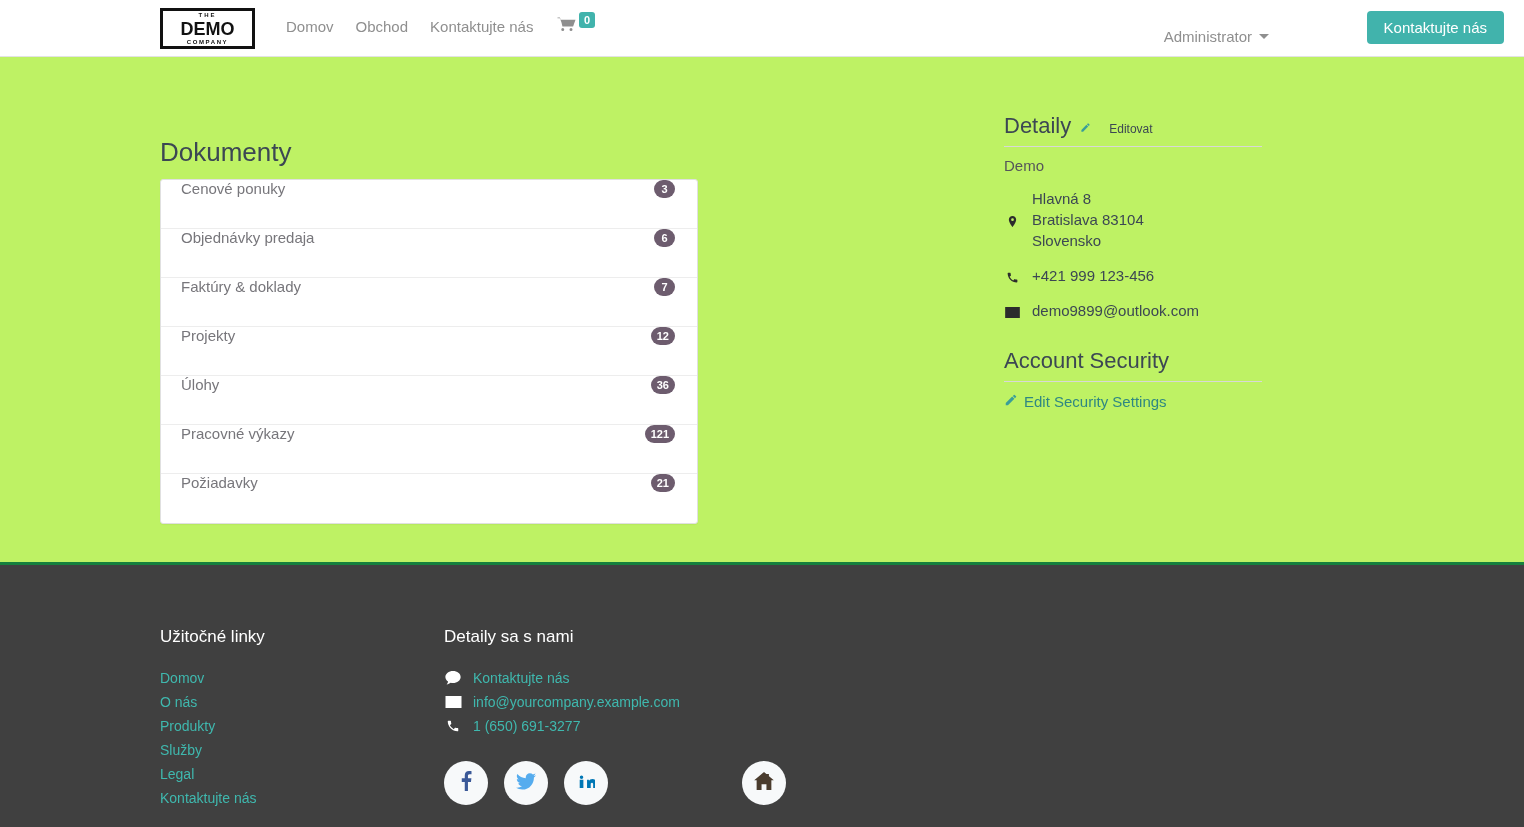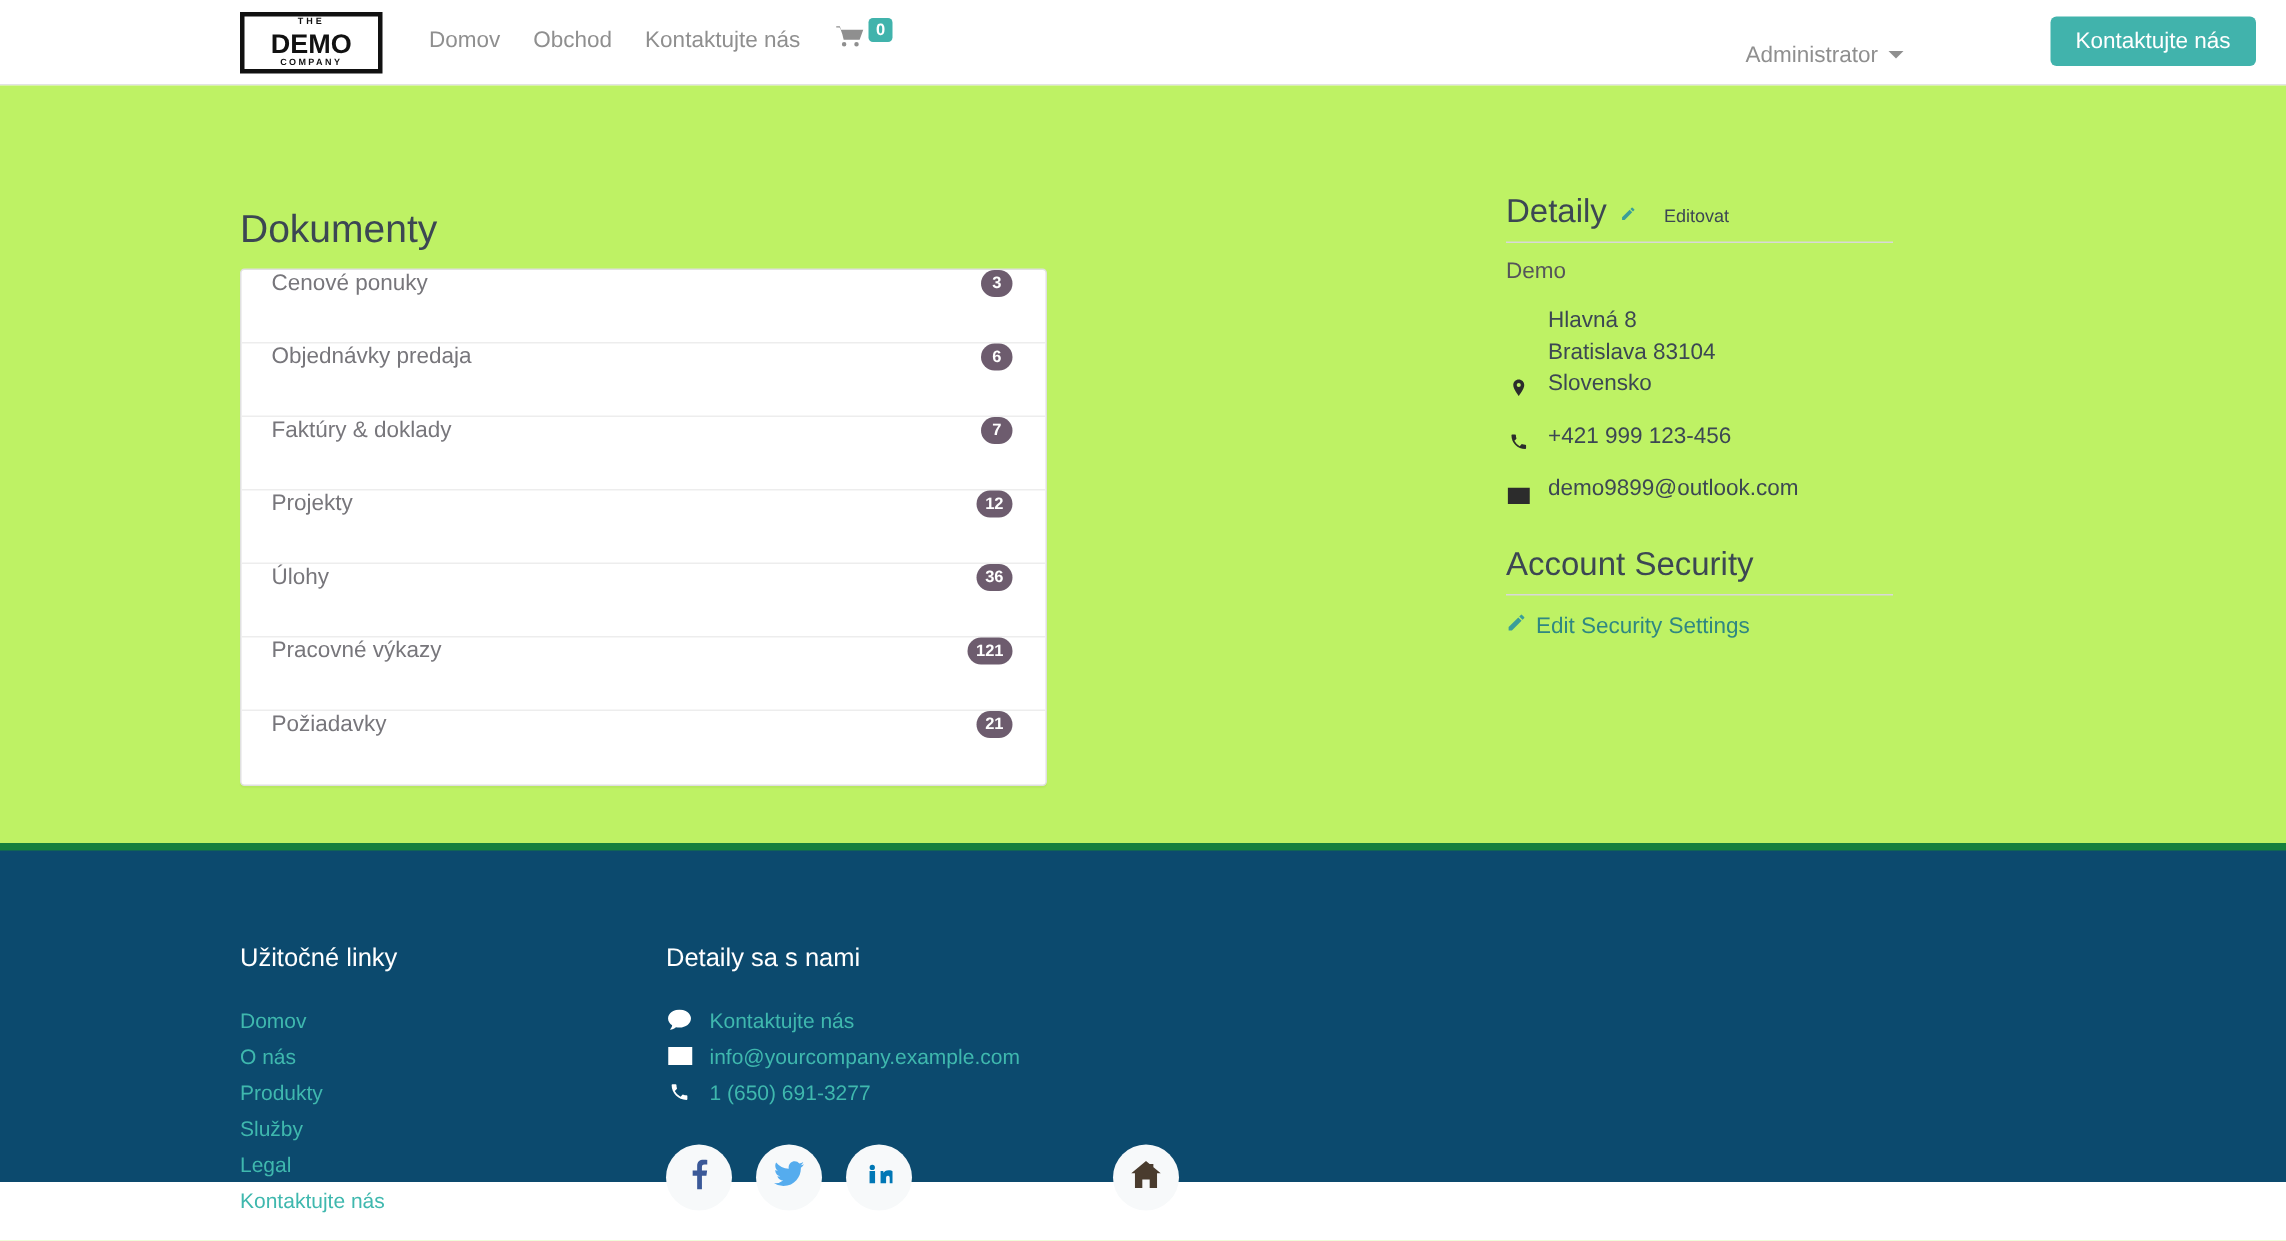--- a/index.html
+++ b/index.html
@@ -170,21 +170,21 @@
     height: 18px;
     line-height: 18px;
     text-align: center;
     padding: 0 6px;
   }
 
   
   .sidebar {
     position: absolute;
     left: 1004px;
-    top: 71px;
+    top: 56px;
     width: 258px;
   }
   .side-head {
     display: flex;
     align-items: baseline;
     gap: 9px;
   }
   .side-title {
     font-size: 22px;
     color: #3c4753;
@@ -206,21 +206,21 @@
   }
   .org-name {
     font-size: 15px;
     color: #55555a;
     margin-top: 10px;
   }
   .detail-row {
     display: flex;
     gap: 12px;
     margin-top: 14px;
-    align-items: flex-end;
+    align-items: center;
   }
   .detail-ico {
     width: 16px;
     flex: 0 0 16px;
     display: flex;
     justify-content: center;
     padding-top: 3px;
     color: #2c2c2c;
   }
   .detail-text {
@@ -241,23 +241,23 @@
     font-size: 15px;
     color: #2f8782;
     text-decoration: none;
     margin-top: 11px;
     cursor: pointer;
   }
 
   
   .footer {
     position: relative;
-    height: 226px;
-    background: #0c4a6e;
-    border-top: 5px solid #15803d;
+    height: 265px;
+    background: #404040;
+    border-top: 3px solid #15803d;
   }
   .f-col-a { position: absolute; left: 160px; top: 62px; }
   .f-col-b { position: absolute; left: 444px; top: 62px; }
   .f-head {
     font-size: 17px;
     color: #ffffff;
     margin-bottom: 19px;
     font-weight: normal;
   }
   .f-link {

